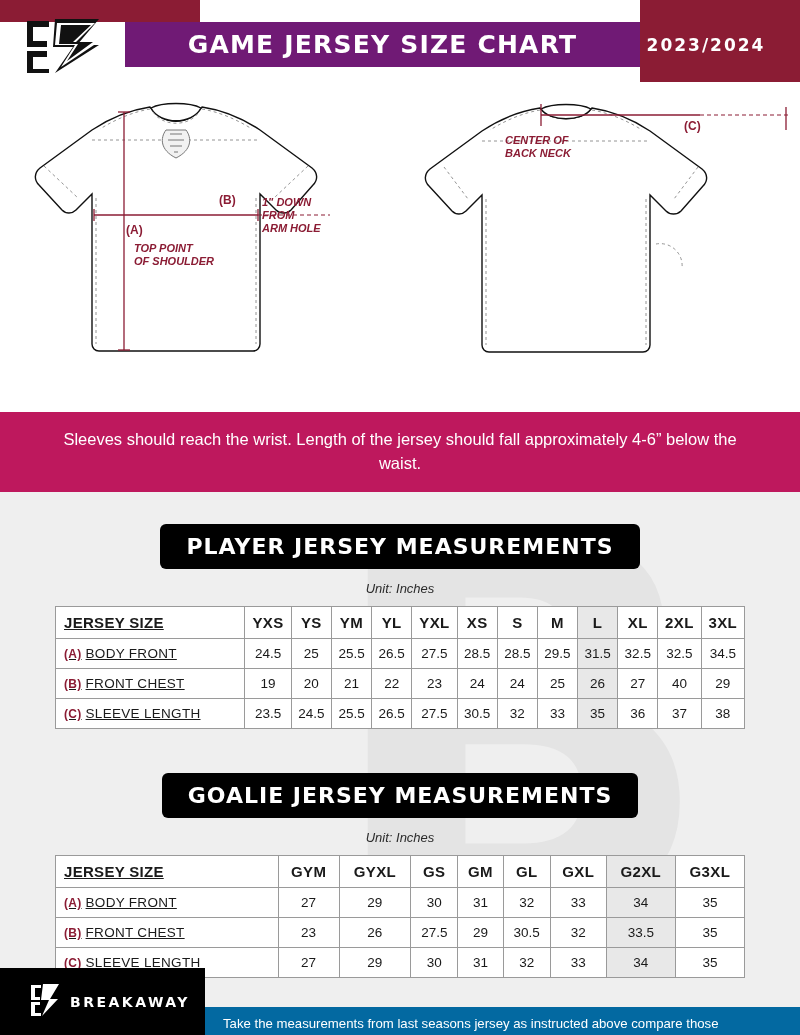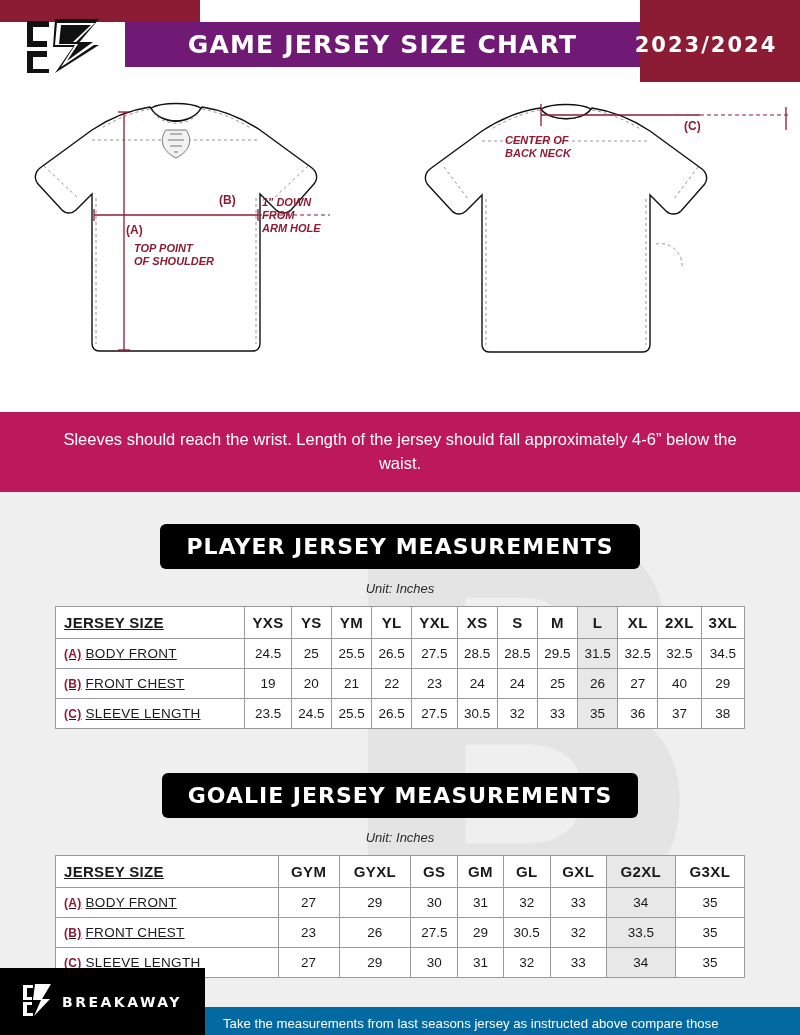--- a/index.html
+++ b/index.html
@@ -72,21 +72,21 @@
     font-weight: bold;
     letter-spacing: 1.2px;
     font-family: "DejaVu Sans", sans-serif;
   }
   .header .season {
     position: absolute;
     right: 0; top: 22px;
     width: 188px; height: 45px;
     color: #fff;
     display: flex; align-items: center; justify-content: center;
-    font-size: 21px; font-weight: bold; letter-spacing: 2px;
+    font-size: 17px; font-weight: bold; letter-spacing: 2px;
     font-family: "DejaVu Sans", sans-serif;
   }
 
   
   .diagram {
     position: relative;
     height: 330px;
     background: #fff;
     z-index: 2;
   }
@@ -160,21 +160,21 @@
     display: flex;
     z-index: 3;
   }
   .footer .brand {
     width: 205px;
     background: #000;
     color: #fff;
     display: flex;
     align-items: center;
     gap: 10px;
-    padding-left: 22px;
+    padding-left: 30px;
   }
   .footer .brand .bname {
     font-size: 14px;
     letter-spacing: 2.5px;
     font-weight: bold;
     font-family: "DejaVu Sans", sans-serif;
   }
   .footer .msg {
     flex: 1;
     background: #0369a1;

